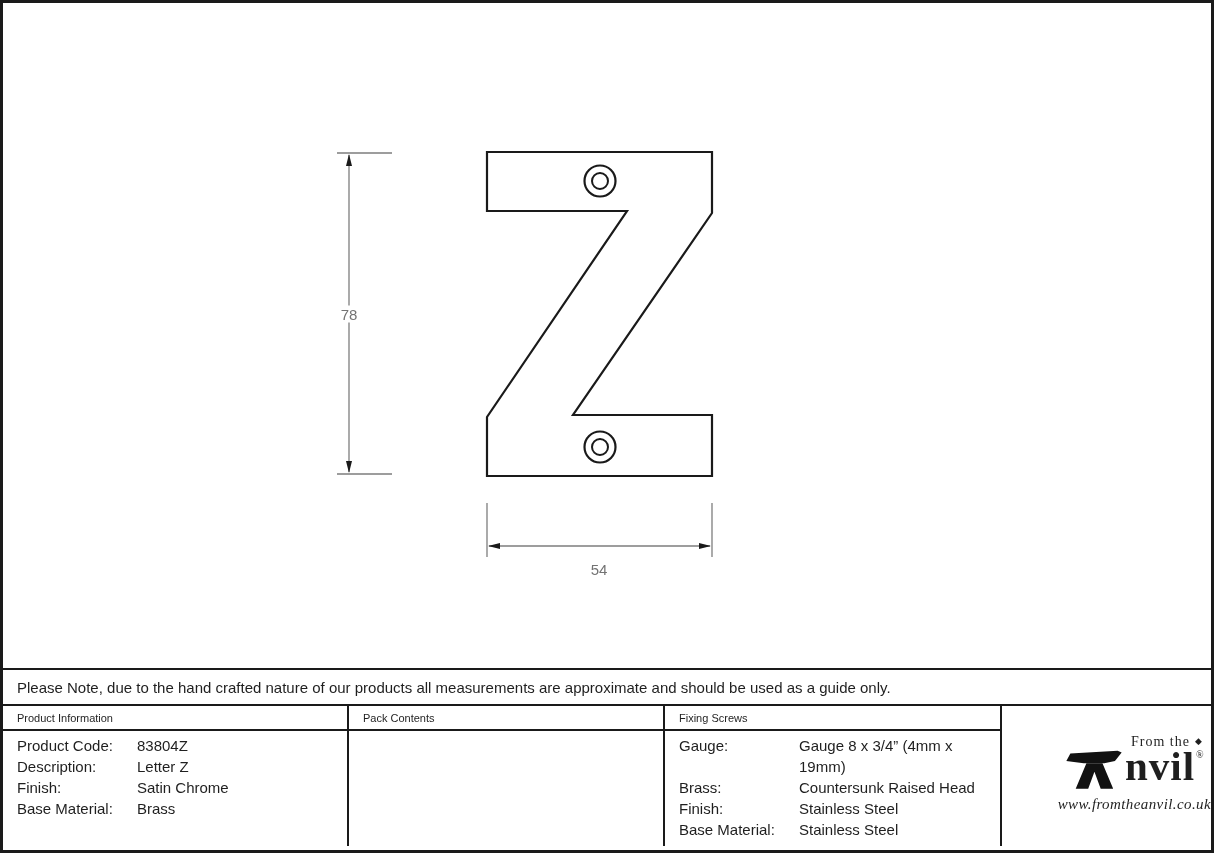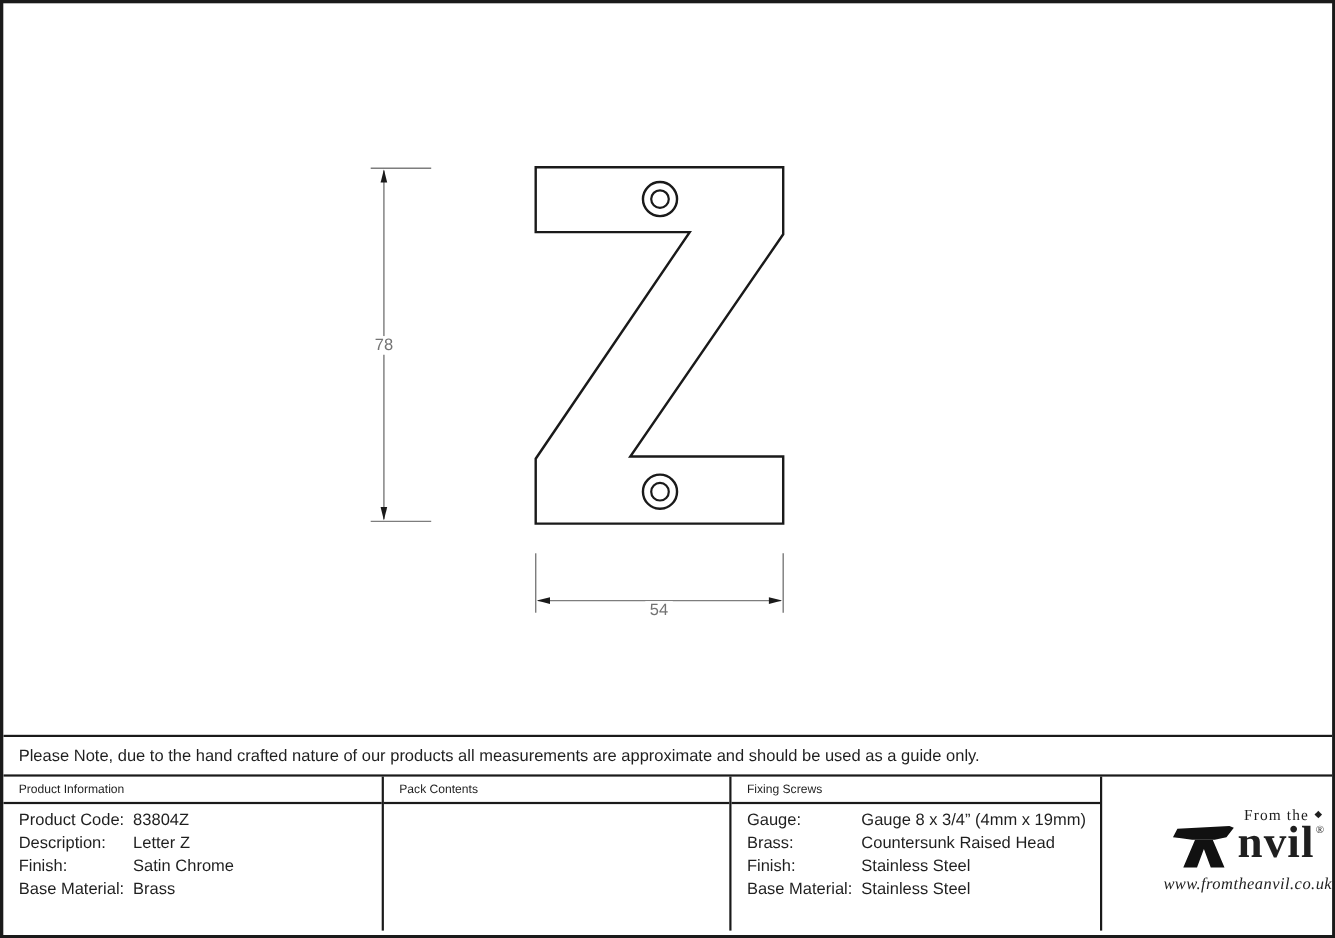--- a/index.html
+++ b/index.html
@@ -25,21 +25,21 @@
   .dim-label {
     position:absolute;
     transform:translate(-50%,-50%);
     background:#ffffff;
     font-size:15px;
     padding:0 4px;
     color:#737373;
     white-space:nowrap;
   }
   #dim-height { left:346px; top:311px; }
-  #dim-width  { left:596px; top:552px; }
+  #dim-width  { left:596px; top:566px; }
 
   
   .note-row {
     height:36px;
     border-bottom:2px solid #1a1a1a;
     display:flex; align-items:center;
     padding-left:14px;
     font-size:15px;
   }
 
@@ -52,21 +52,21 @@
   .col-logo    { flex:1; border-right:none; display:flex; align-items:center; justify-content:flex-end; }
 
   .col-header {
     height:25px;
     border-bottom:2px solid #1a1a1a;
     display:flex; align-items:center;
     padding-left:14px;
     font-size:11px;
   }
   .col-body { padding-top:4px; }
-  .kv-row { display:flex; line-height:21px; font-size:15px; padding-left:14px; }
+  .kv-row { display:flex; line-height:21px; font-size:15px; padding-left:14px;gap:16px; }
   .kv-label { width:104px; flex:none; }
   .list-row { line-height:21px; font-size:15px; padding-left:14px; }
 
   
   .logo-block { text-align:center; padding-bottom:4px; }
   .logo-row { display:flex; align-items:flex-end; justify-content:center; }
   .anvil-svg { width:58px; height:46px; flex:none; }
   .logo-text { text-align:left; margin-left:2px; }
   .logo-tagline {
     font-family:"Liberation Serif", serif;

